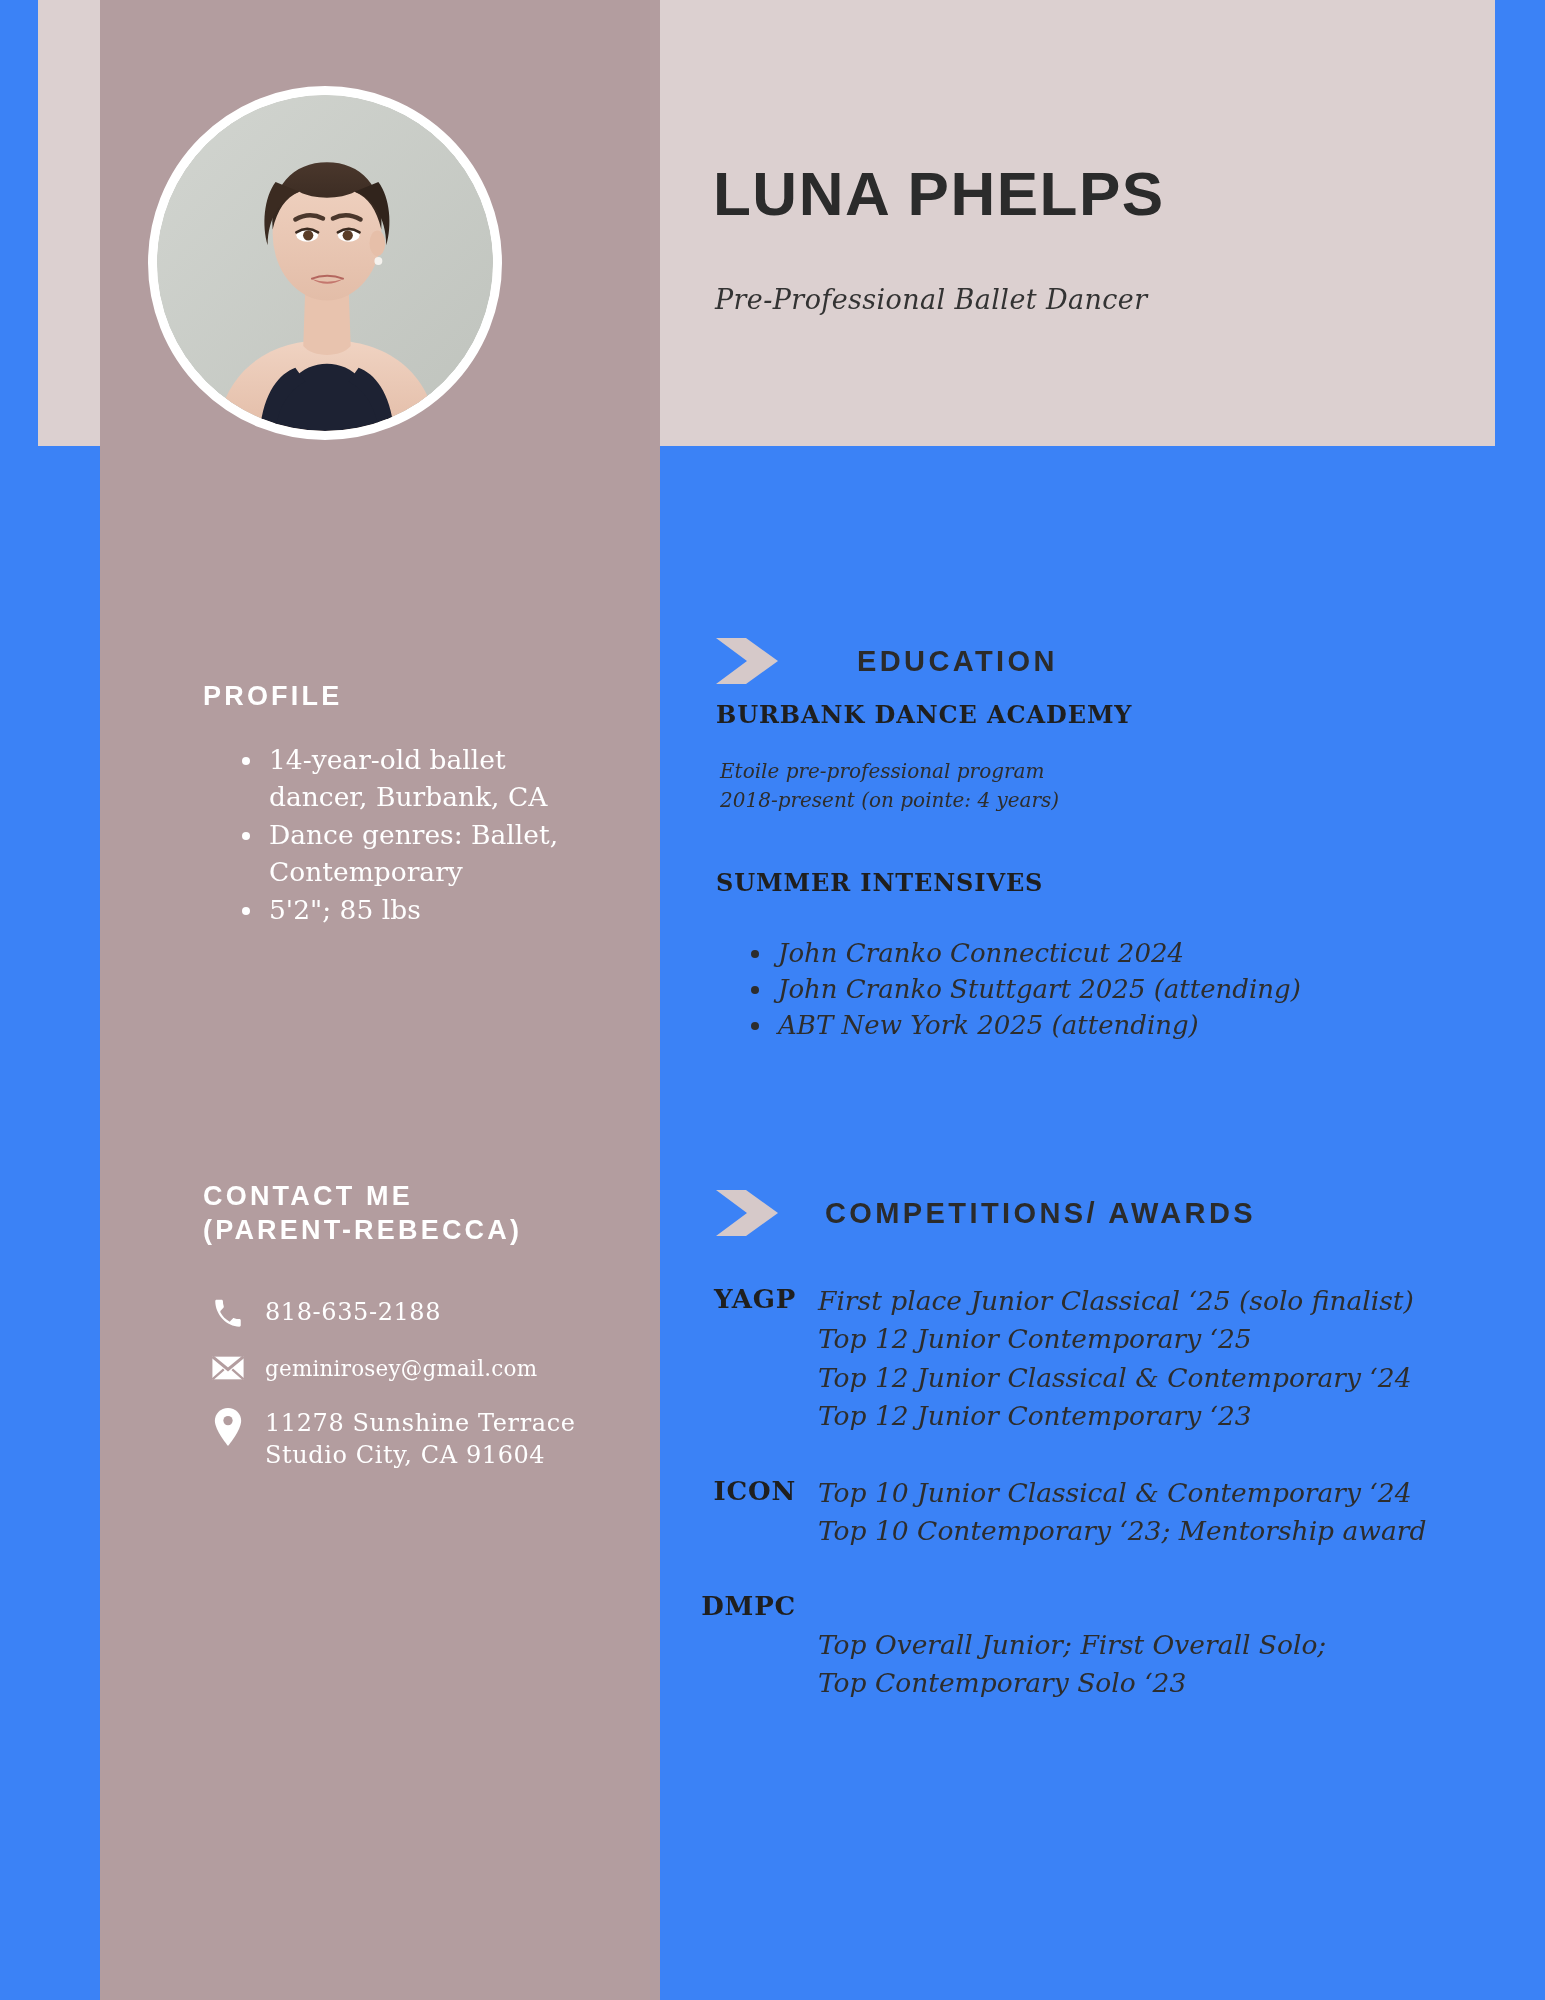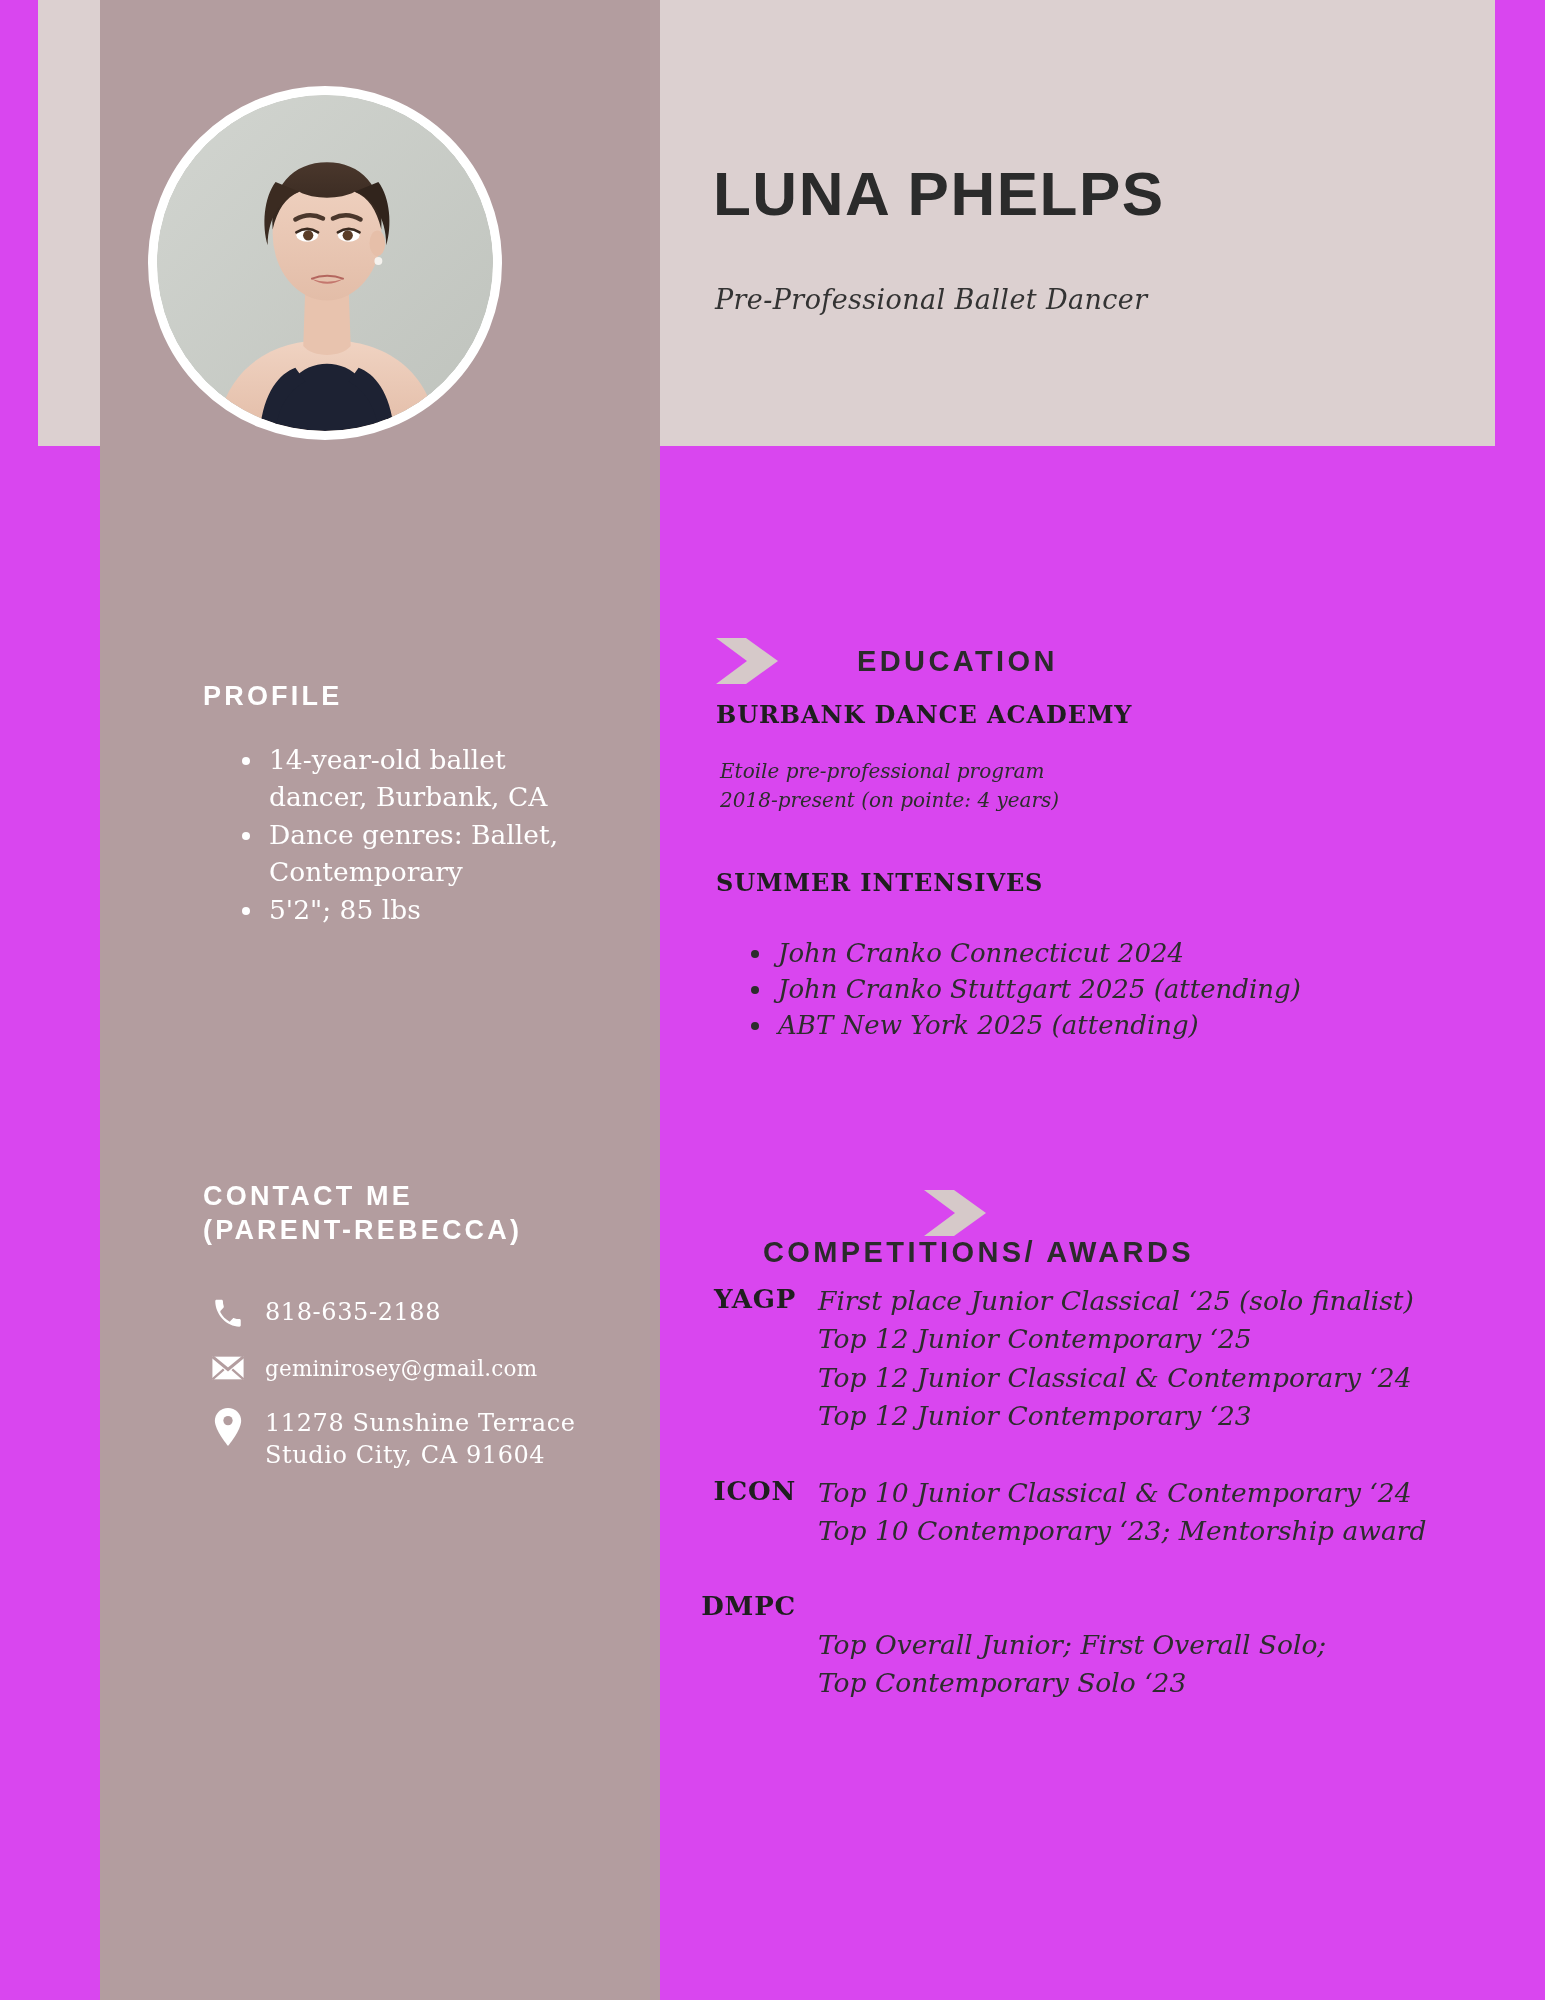--- a/index.html
+++ b/index.html
@@ -9,21 +9,21 @@
   }
   body {
     width: 1545px;
     height: 2000px;
     position: relative;
     overflow: hidden;
     font-family: "Liberation Sans", sans-serif;
   }
 
   
-  .page { position: absolute; inset: 0; background: #d946ef; text-decoration: underline; }
+  .page { position: absolute; inset: 0; background: #3b82f6; text-decoration: underline; }
 
   .header-strip-light {
     position: absolute;
     left: 38px; top: 0;
     width: 62px; height: 446px;
     background: #dcd0d0;
   }
   .header-band {
     position: absolute;
     left: 655px; top: 0;
@@ -139,21 +139,21 @@
   }
   .contact-text.small { font-size: 21.5px; letter-spacing: 0.2px; }
 
   
   .section-head {
     position: absolute;
     display: flex;
     align-items: center;
   }
   #education-head { left: 716px; top: 638px; gap: 32px; }
-  #awards-head   { left: 716px; top: 1190px; flex-direction: column; }
+  #awards-head   { left: 716px; top: 1190px; }
 
   .arrow-icon { display: block; }
 
   .section-title {
     font-family: "Liberation Sans", sans-serif;
     font-weight: bold;
     font-size: 29px;
     letter-spacing: 3.4px;
     color: #2b2b2b;
     margin-left: 47px;

